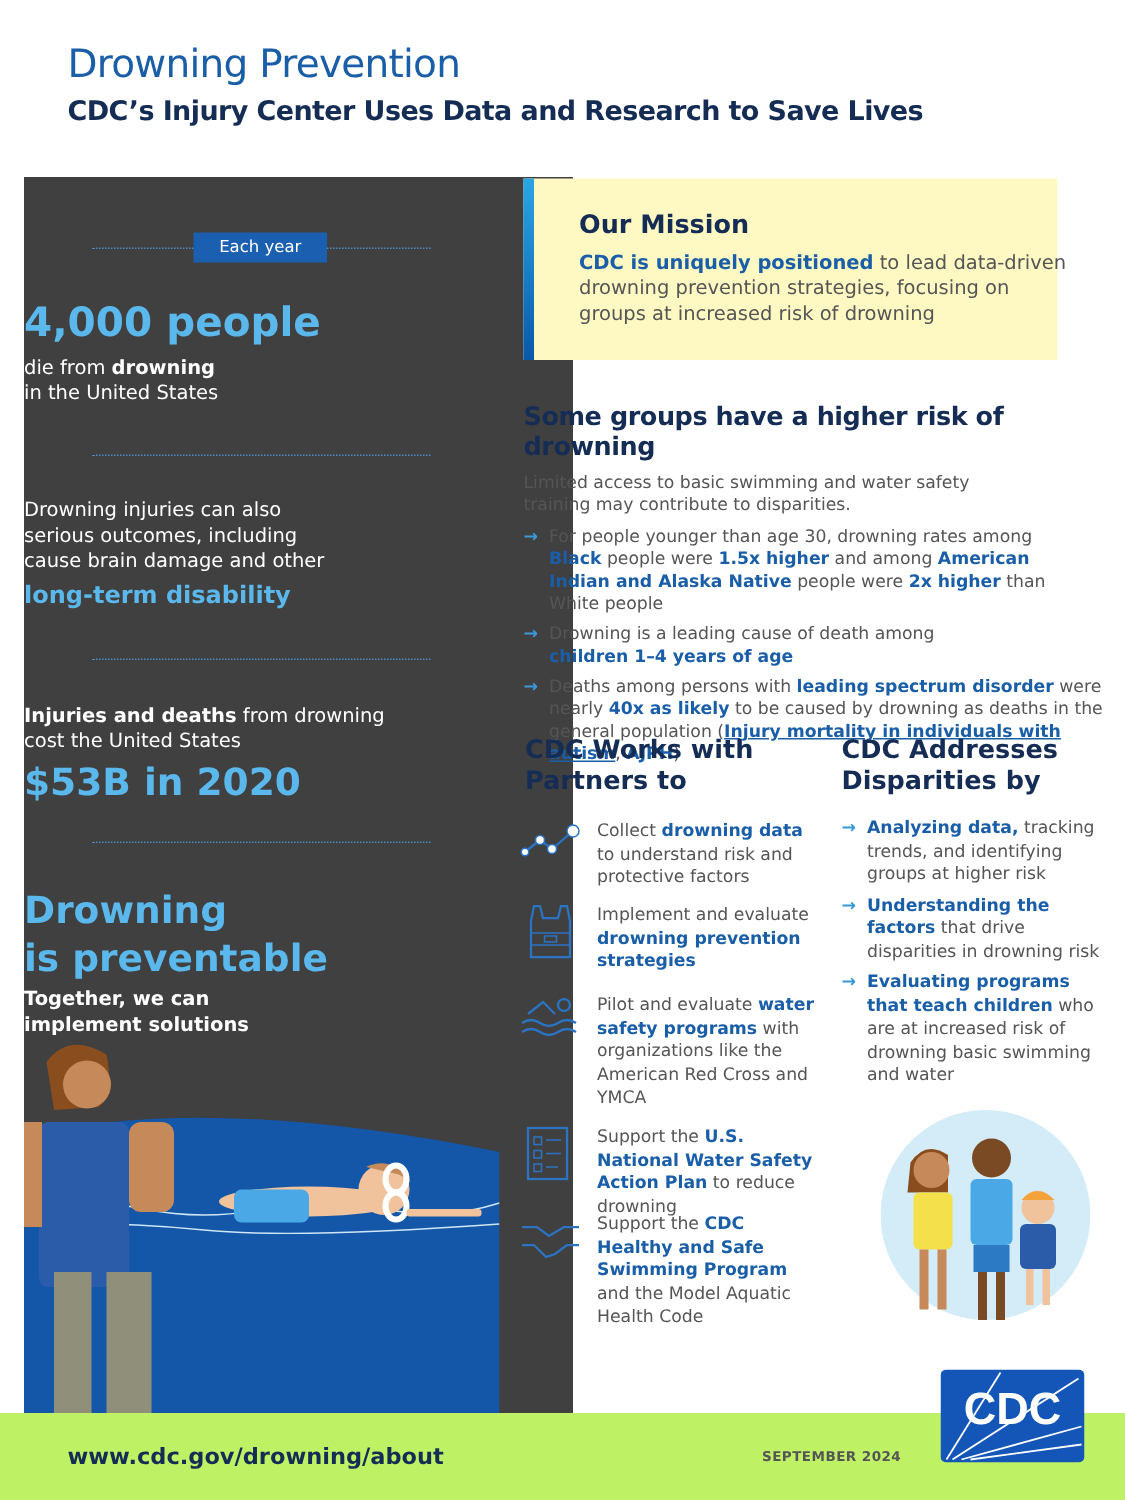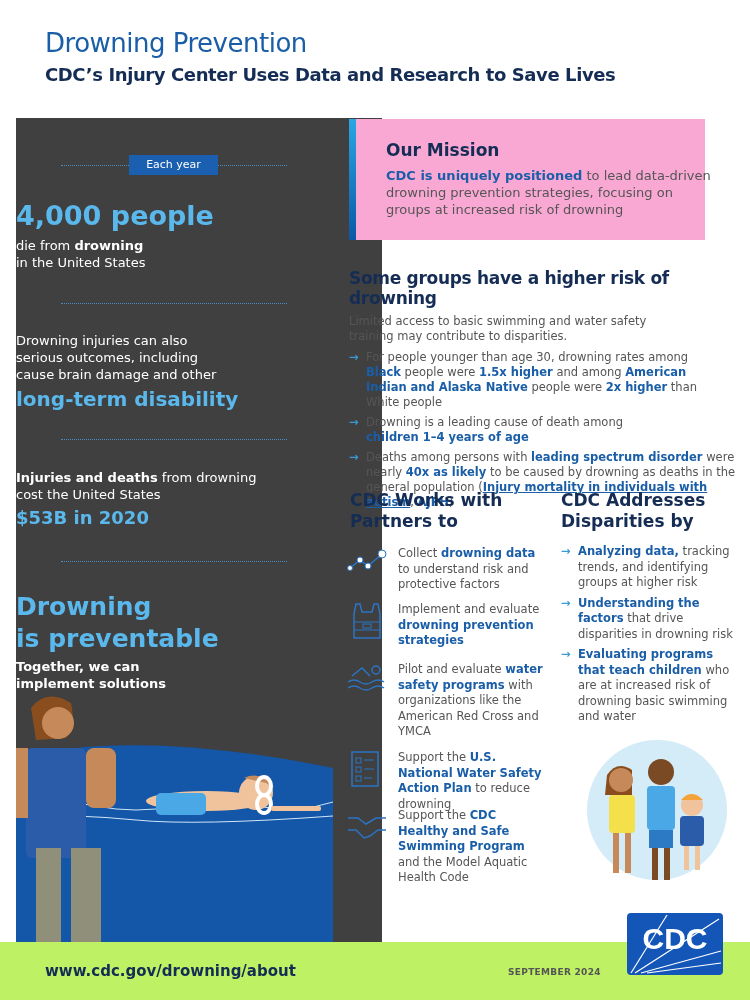--- a/index.html
+++ b/index.html
@@ -15,21 +15,21 @@
 .badge{position:absolute;left:68px;top:0;width:89px;height:20px;background:#1a5fb0;color:#fff;font-size:11px;text-align:center;line-height:20px}
 .stat{position:absolute;left:0;width:317px;color:#fff}
 .big{color:#5ab8ec;font-weight:bold}
 .body-txt{font-size:13px;line-height:17px;color:#fff}
 .body-txt b{font-weight:bold}
 .illus{position:absolute;left:0;top:560px;width:317px;height:264px}
 .footer{position:absolute;left:0;top:942px;width:750px;height:58px;background:#bef264}
 .url{position:absolute;left:45px;top:20px;font-size:15px;font-weight:bold;color:#152d54}
 .date{position:absolute;left:508px;top:25px;font-size:9px;font-weight:bold;color:#555;letter-spacing:0.3px}
 .logo{position:absolute;left:627px;top:913px;width:96px;height:62px}
-.mission{position:absolute;left:349px;top:119px;width:356px;height:121px;background:#f9a8d4}
+.mission{position:absolute;left:349px;top:119px;width:356px;height:121px;background:#fef9c3}
 .mission .bar{position:absolute;left:0;top:0;width:7px;height:121px;background:linear-gradient(#2aa6e4,#0a58a8)}
 .mission h2{position:absolute;left:37px;top:21px;font-size:17px;font-weight:bold;color:#152d54}
 .mission p{position:absolute;left:37px;top:48px;width:330px;font-size:13px;line-height:17px;color:#555}
 .blue{color:#1a5ea8;font-weight:bold}
 .risk{position:absolute;left:349px;top:268px;width:395px}
 .risk h2{font-size:17px;font-weight:bold;color:#152d54;letter-spacing:-0.3px}
 .risk .intro{font-size:11.5px;line-height:15px;color:#555;margin-top:6px}
 .risk ul{list-style:none;margin-top:6px}
 .risk li{position:relative;padding-left:17px;font-size:11.5px;line-height:15px;color:#555;margin-bottom:5px}
 .arrow{position:absolute;left:0;top:0;color:#3a9ad8;font-weight:bold}
@@ -63,29 +63,29 @@
     </div>
     <div class="body-txt">in the United States</div>
   </div>
 
   <div class="sep" style="top:185px"></div>
 
   <div class="stat" style="top:214px">
     <div class="body-txt">Drowning injuries can also</div>
     <div class="body-txt">serious outcomes, including</div>
     <div class="body-txt">cause brain damage and other</div>
-    <div class="big" style="font-size:20px;margin-top:4px">long-term disability</div>
+    <div class="big" style="font-size:16px;margin-top:4px">long-term disability</div>
   </div>
 
   <div class="sep" style="top:321px"></div>
 
   <div class="stat" style="top:351px">
     <div class="body-txt"><b>Injuries and deaths</b><span> from drowning</span></div>
     <div class="body-txt">cost the United States</div>
-    <div class="big" style="font-size:18px;margin-top:4px">$53B in 2020</div>
+    <div class="big" style="font-size:25px;margin-top:4px">$53B in 2020</div>
   </div>
 
   <div class="sep" style="top:443px"></div>
 
   <div class="stat" style="top:473px">
     <div class="big" style="font-size:25px;line-height:32px">Drowning</div>
     <div class="big" style="font-size:25px;line-height:32px">is preventable</div>
     <div class="body-txt" style="font-weight:bold;margin-top:3px">Together, we can</div>
     <div class="body-txt" style="font-weight:bold">implement solutions</div>
   </div>

